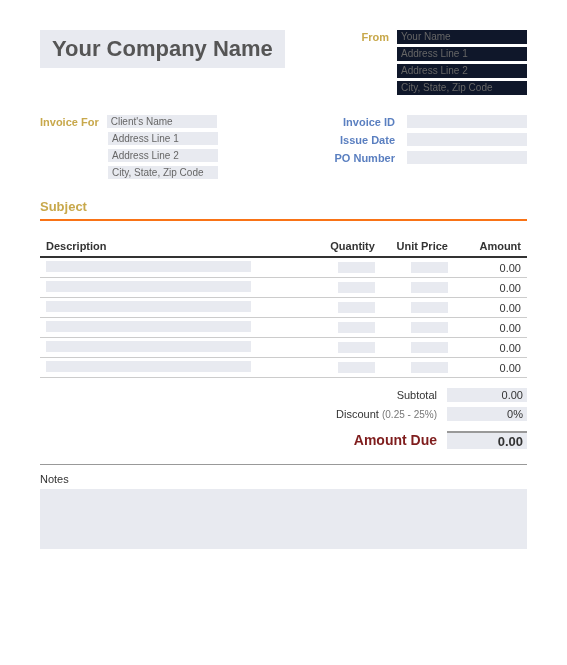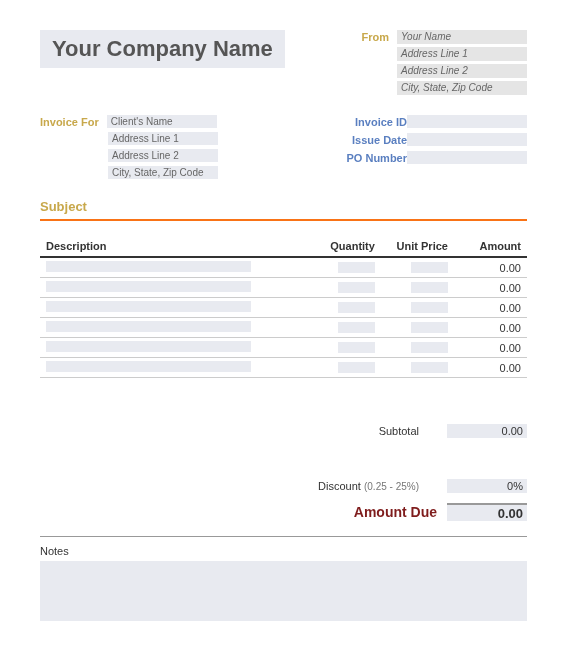--- a/index.html
+++ b/index.html
@@ -44,25 +44,24 @@
     }
 
     .from-label {
       color: #c8a84b;
       font-weight: bold;
       font-size: 11px;
       margin-left: 8px;
     }
 
     .field-input {
-      background: #e5e5e5;
+      background: #0f172a;
       height: 14px;
       width: 130px;
       display: inline-block;
-      font-style: italic;
     }
 
     
     .info-section {
       display: flex;
       justify-content: space-between;
       margin-bottom: 20px;
     }
 
     .bill-to {
@@ -93,21 +92,21 @@
 
     .invoice-details {
       display: flex;
       flex-direction: column;
       gap: 5px;
     }
 
     .invoice-row {
       display: flex;
       align-items: center;
-      gap: 0;
+      gap: 12px;
       justify-content: flex-start;
     }
 
     .invoice-label {
       color: #5a7fc0;
       font-weight: bold;
       font-size: 11px;
       text-align: right;
       min-width: 70px;
     }
@@ -199,23 +198,22 @@
       display: flex;
       flex-direction: column;
       align-items: flex-end;
       gap: 5px;
       margin-bottom: 15px;
     }
 
     .total-row {
       display: flex;
       align-items: center;
-      gap: 28px;
-      font-size: 11px;
-      margin-top: 36px;
+      gap: 10px;
+      font-size: 11px;
     }
 
     .total-label {
       text-align: right;
       color: #333;
       min-width: 130px;
     }
 
     .total-label .discount-note {
       color: #777;

